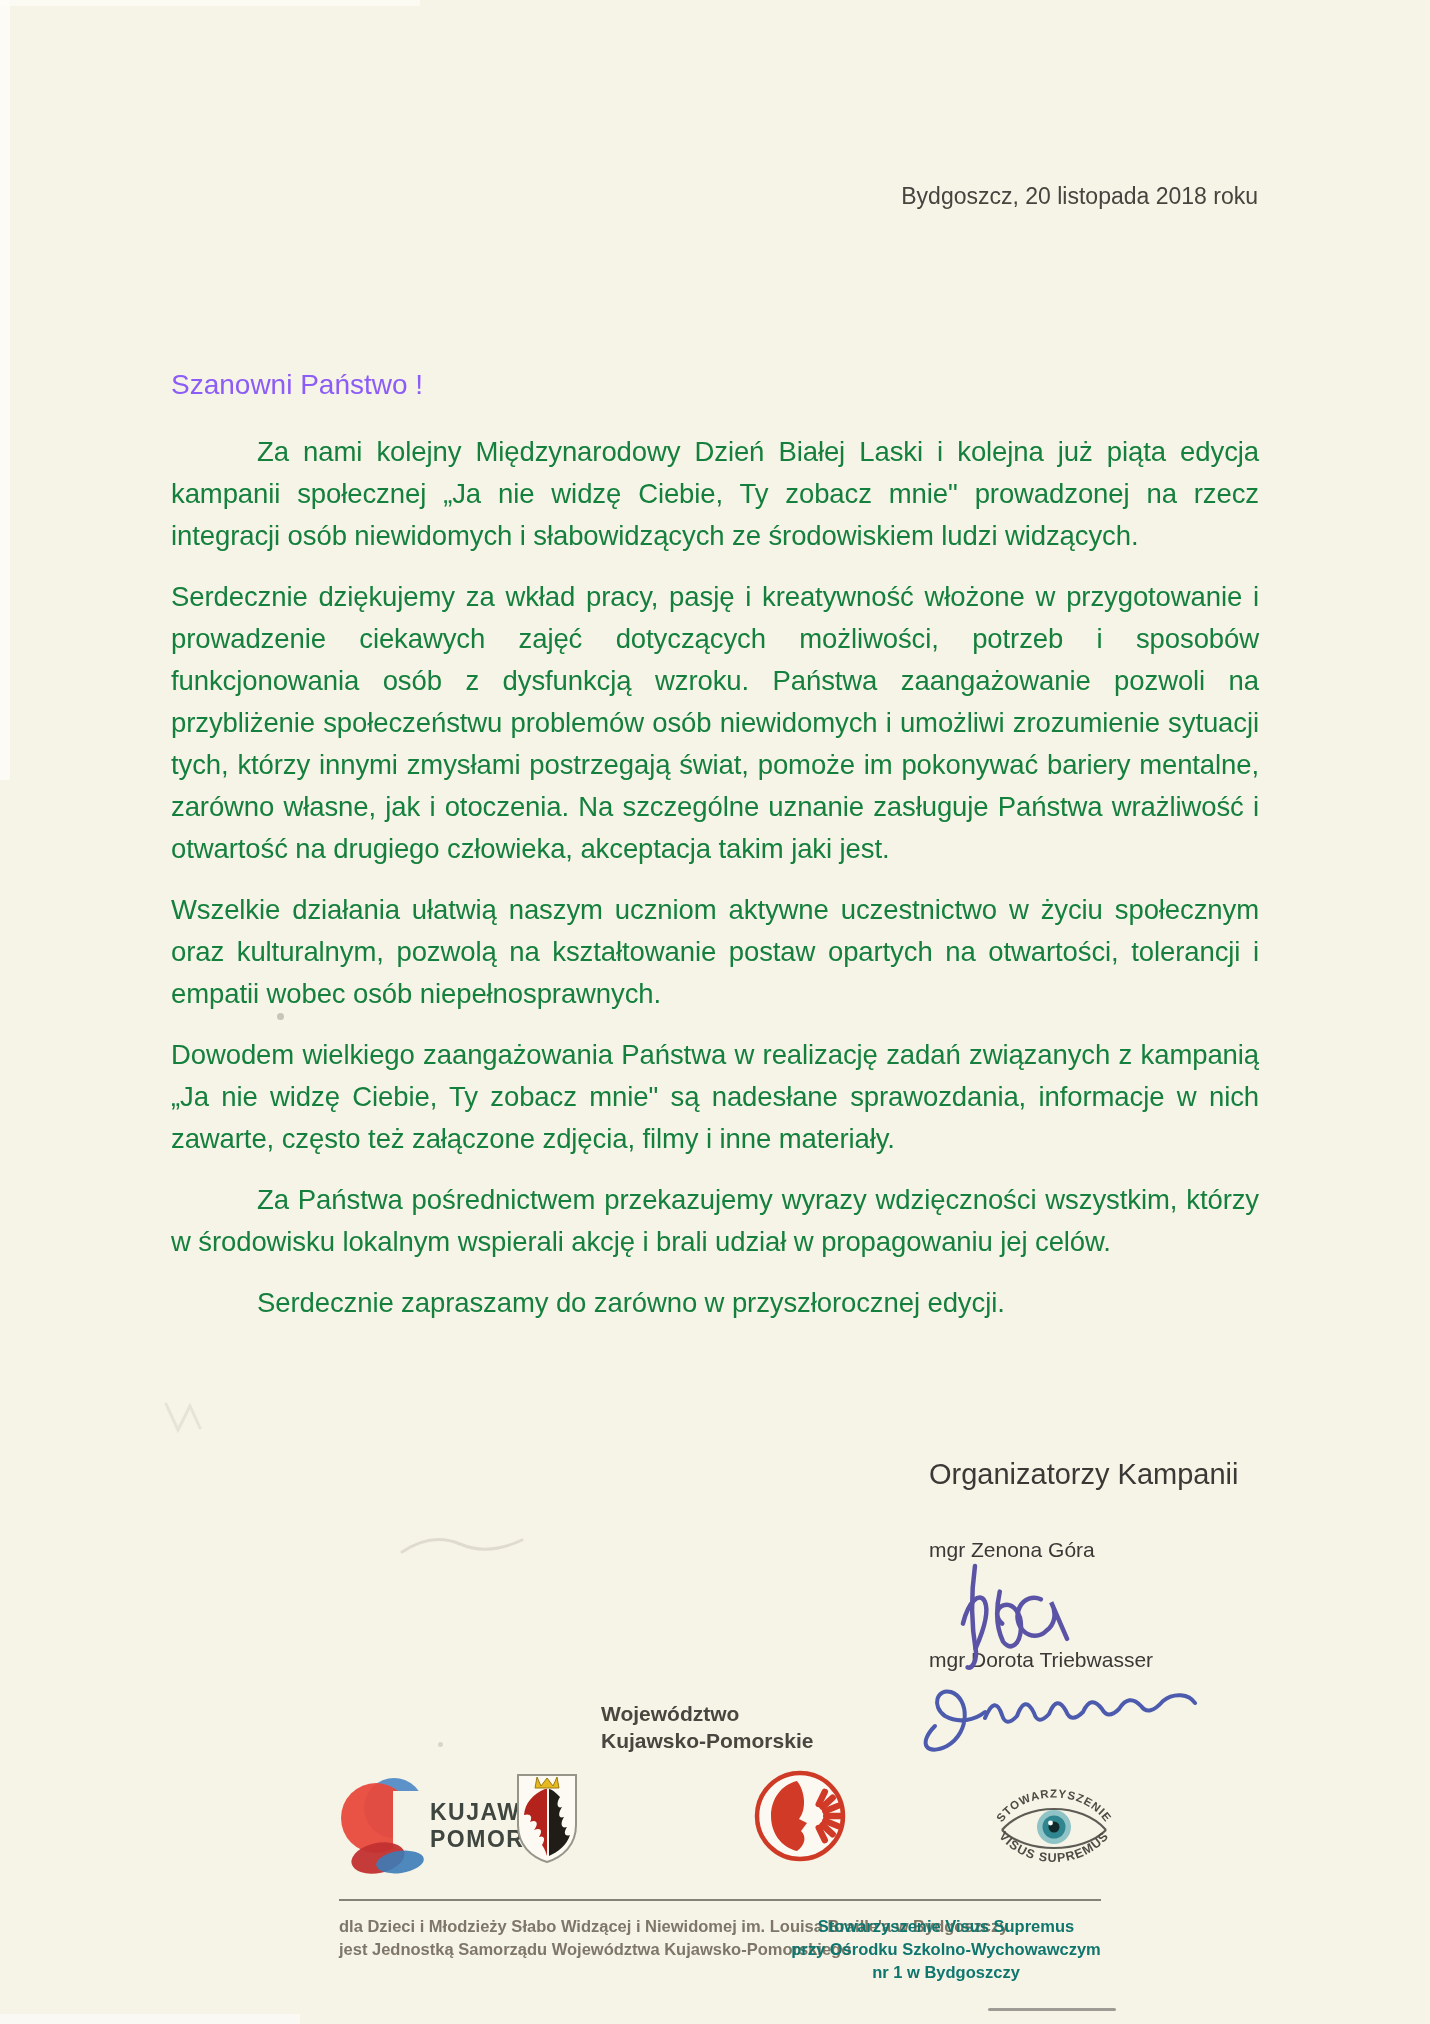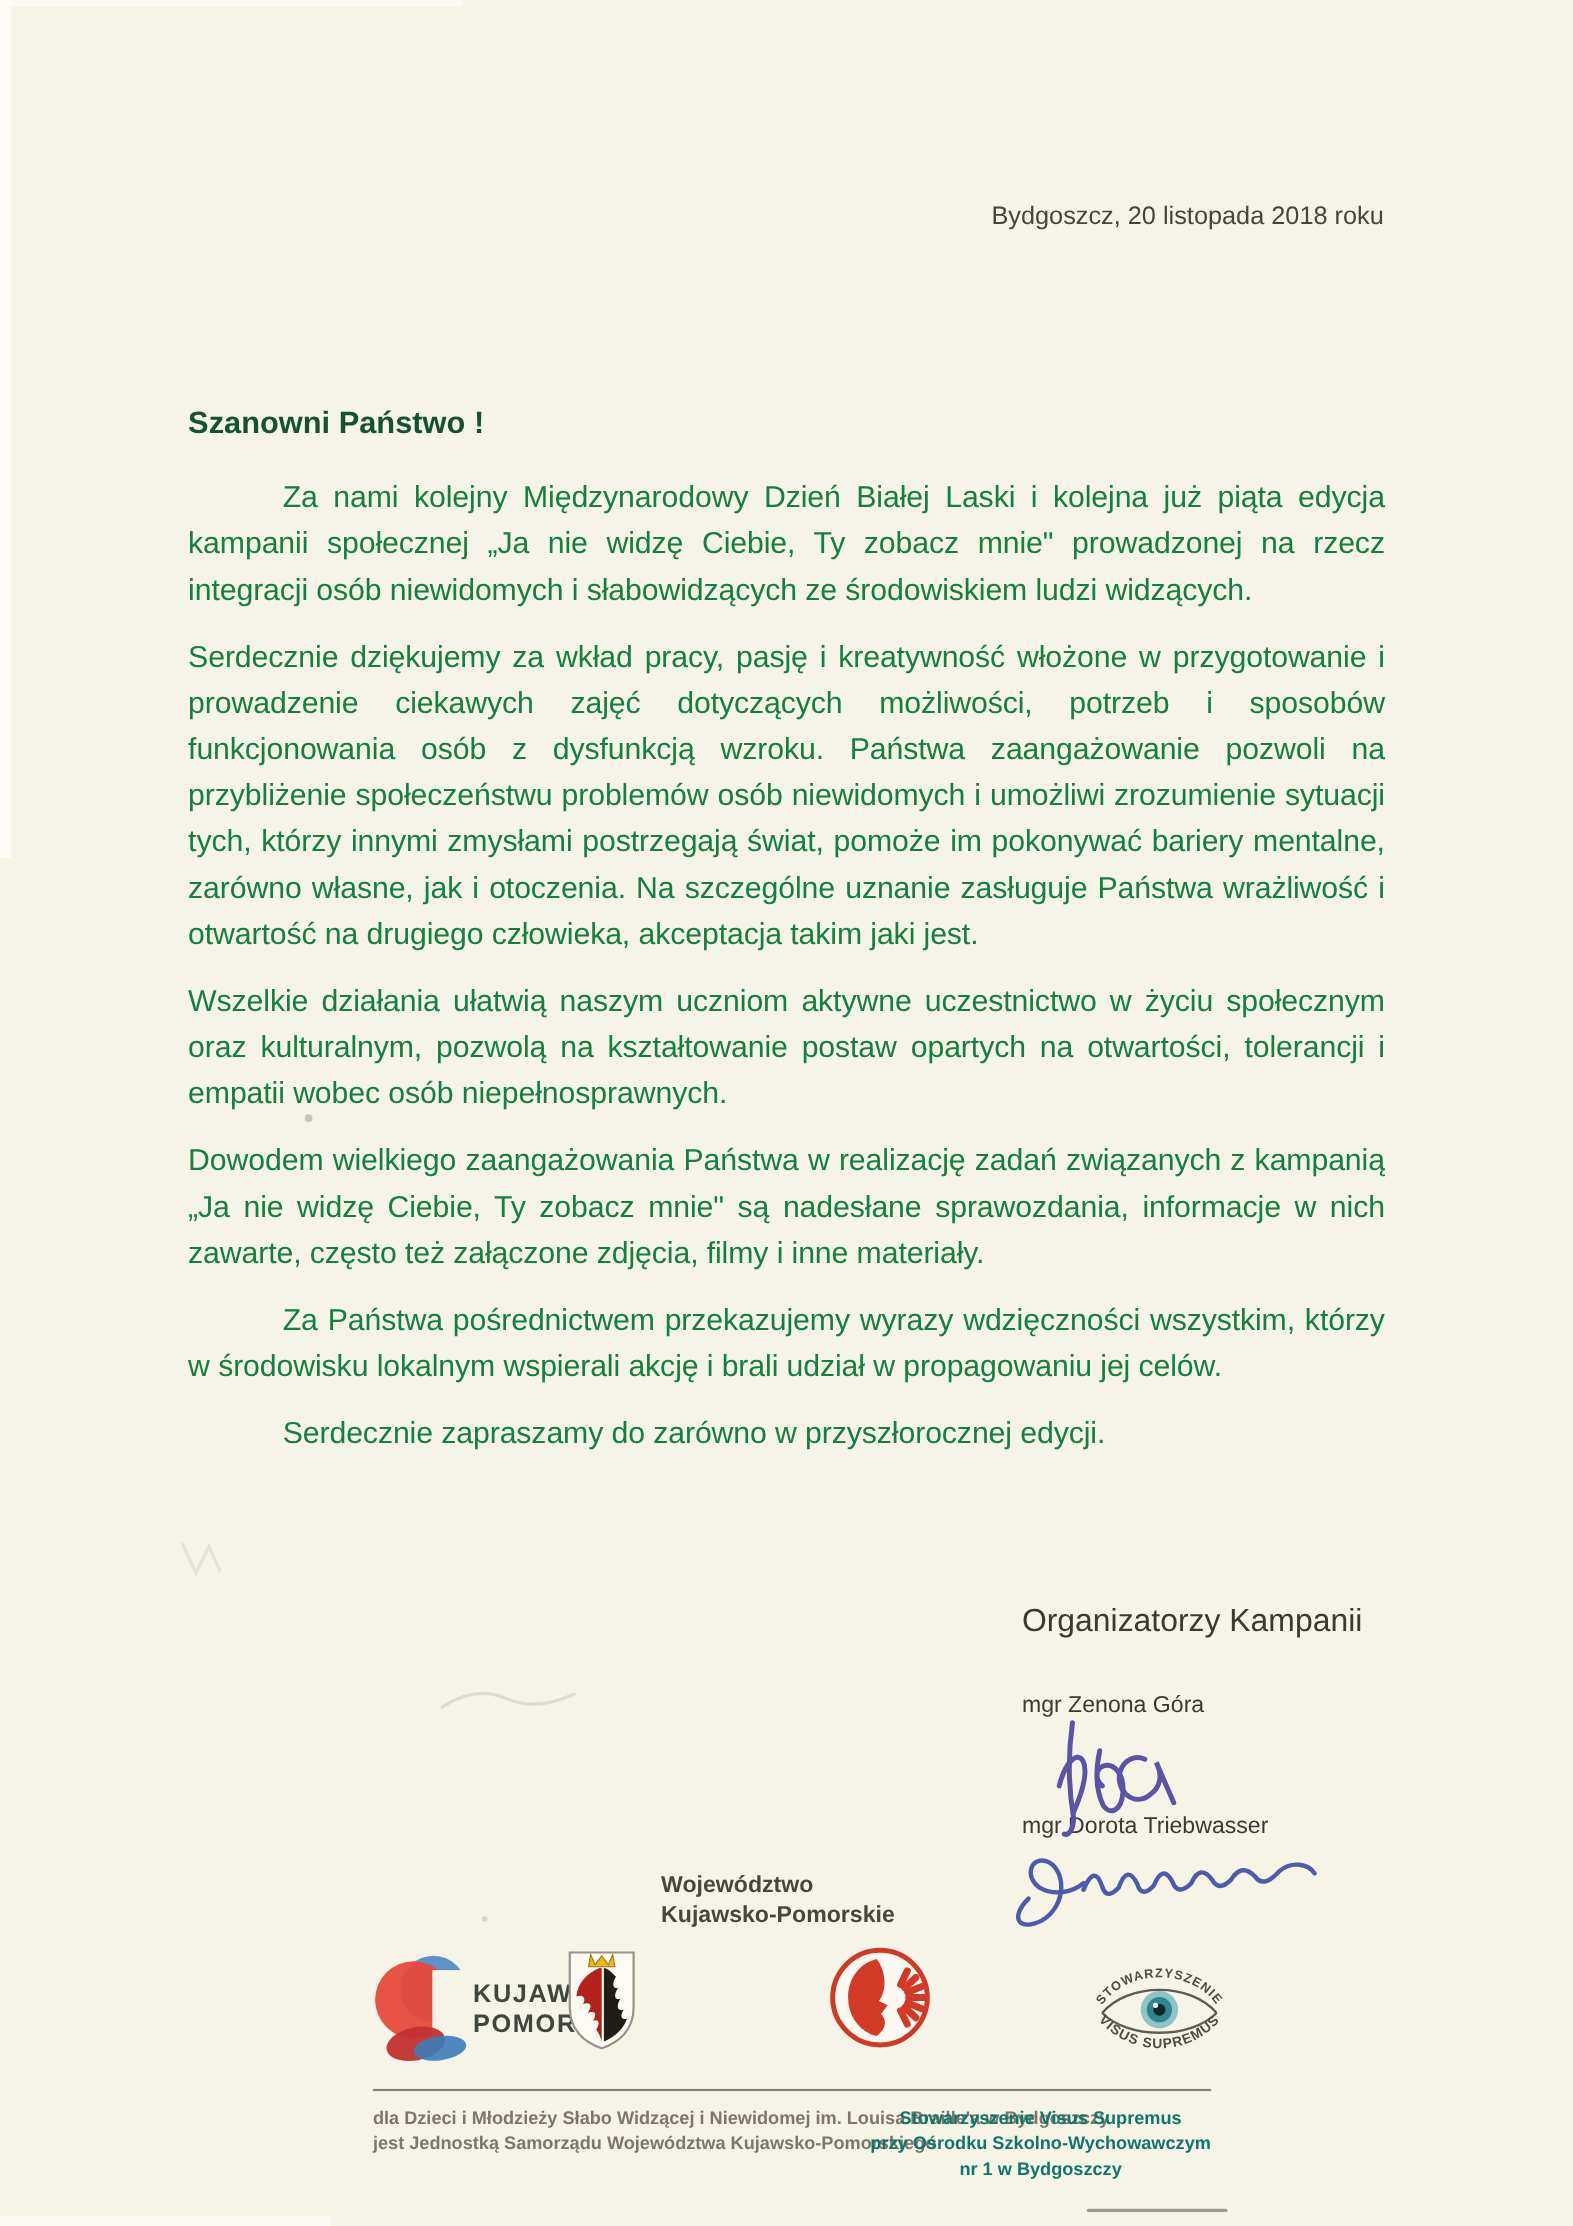--- a/index.html
+++ b/index.html
@@ -14,21 +14,21 @@
   .scan-edge-top{position:absolute;left:0;top:0;width:420px;height:6px;background:#fdfcf8;opacity:.8;}
   .scan-edge-bottom{position:absolute;left:0;bottom:0;width:300px;height:10px;background:#fbfaf4;opacity:.9;}
   .scan-mark-bottom{position:absolute;left:988px;top:2008px;width:128px;height:3px;background:#6d6c66;opacity:.65;border-radius:2px;}
   .speckle{position:absolute;width:7px;height:7px;border-radius:50%;background:#a09d93;opacity:.55;}
   .speckle.s1{left:277px;top:1013px;}
   .speckle.s2{left:438px;top:1742px;width:5px;height:5px;opacity:.35;}
   .pencil-mark{position:absolute;left:398px;top:1528px;opacity:.22;}
   .pencil-mark2{position:absolute;left:160px;top:1396px;opacity:.15;}
 
   .date{position:absolute;top:183px;right:172px;font-size:23px;color:#45443e;white-space:nowrap;}
-  .salutation{position:absolute;left:171px;top:369px;font-size:28px;font-weight:bold;color:#14532d;}
+  .salutation{position:absolute;left:171px;top:369px;font-size:28px;font-weight:normal;color:#8b5cf6;}
   .bodytext{
     position:absolute;left:171px;top:431px;width:1088px;
     font-size:27.5px;line-height:42px;text-align:justify;color:#15803d;
     letter-spacing:-0.1px;
   }
   .bodytext p{margin:0 0 19px 0;}
   .bodytext p.indent{text-indent:86px;}
 
   .org-title{position:absolute;left:929px;top:1458px;font-size:29px;color:#3a3936;white-space:nowrap;}
   .signer-name{position:absolute;font-size:21px;color:#3a3936;white-space:nowrap;z-index:1;}

